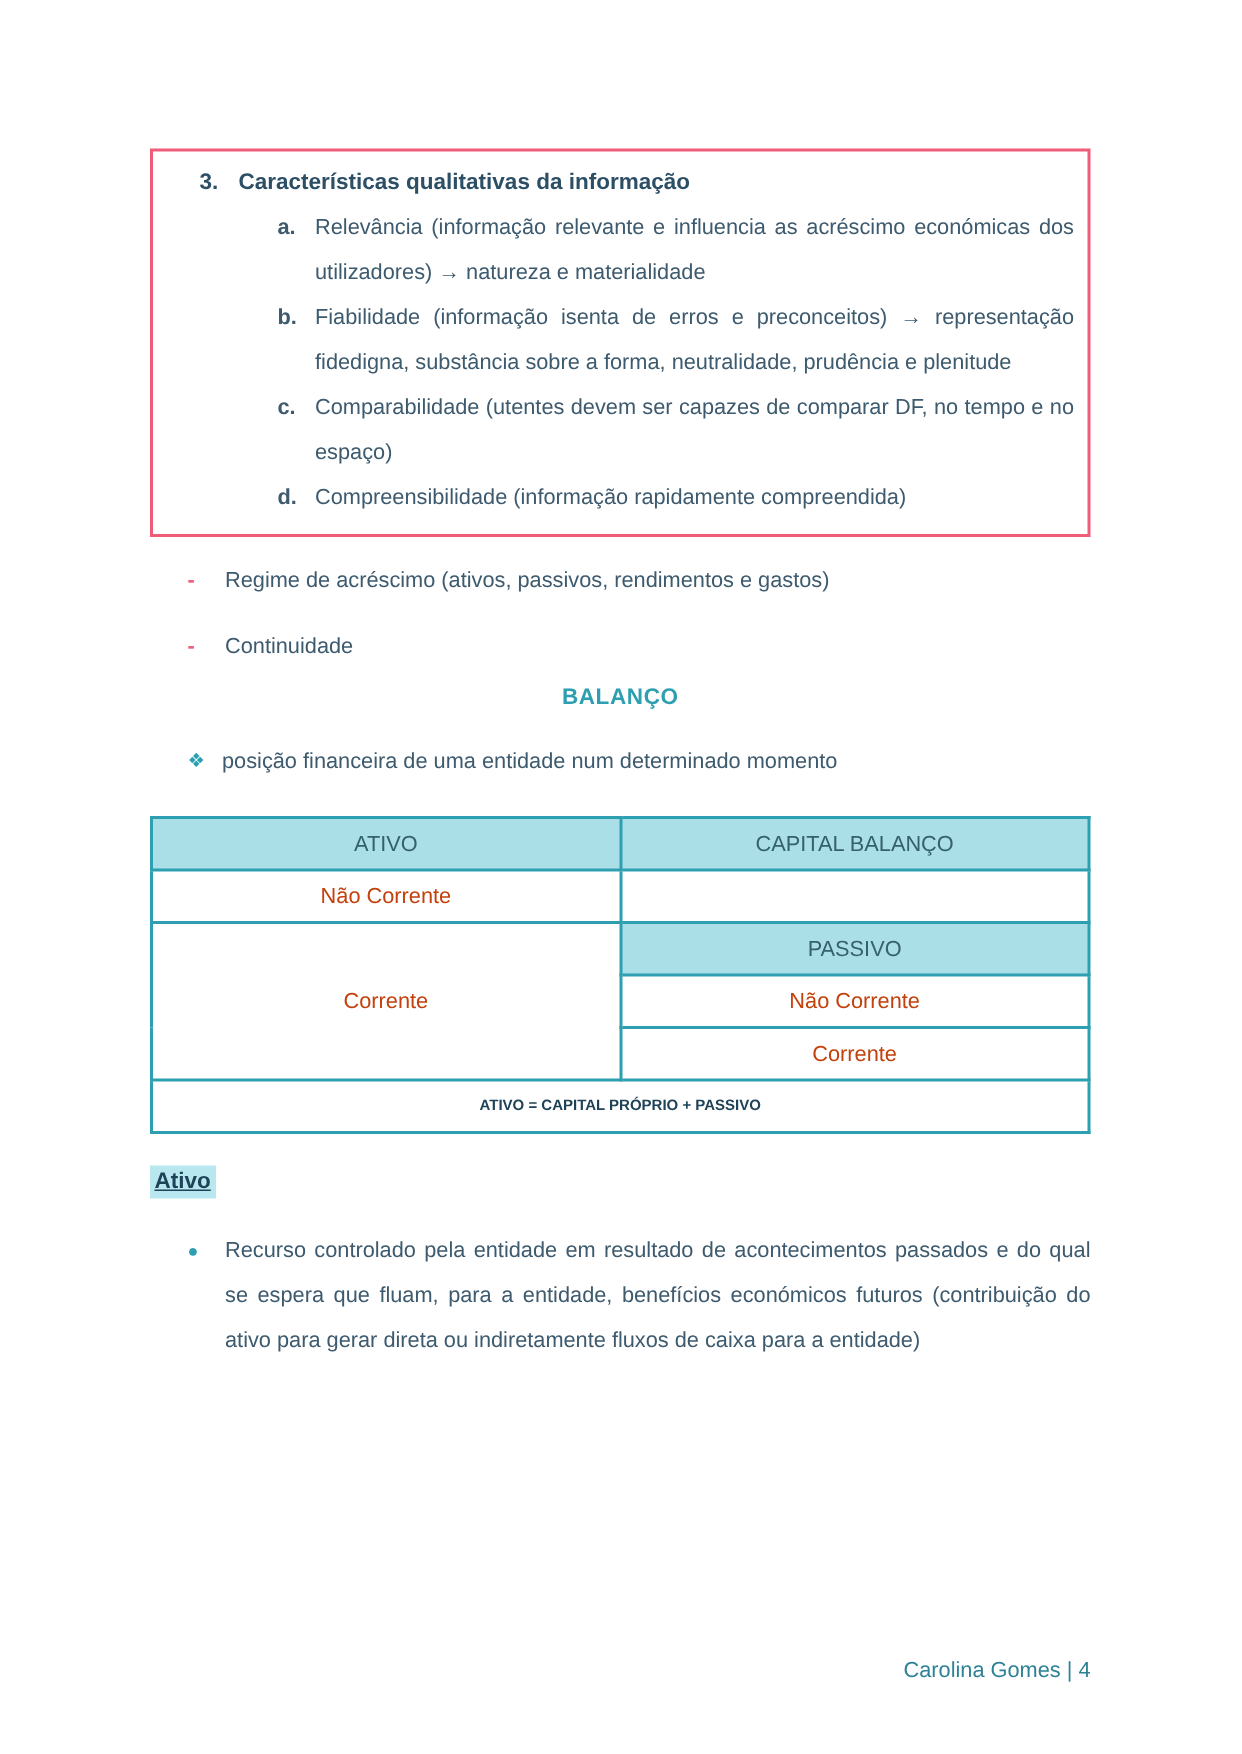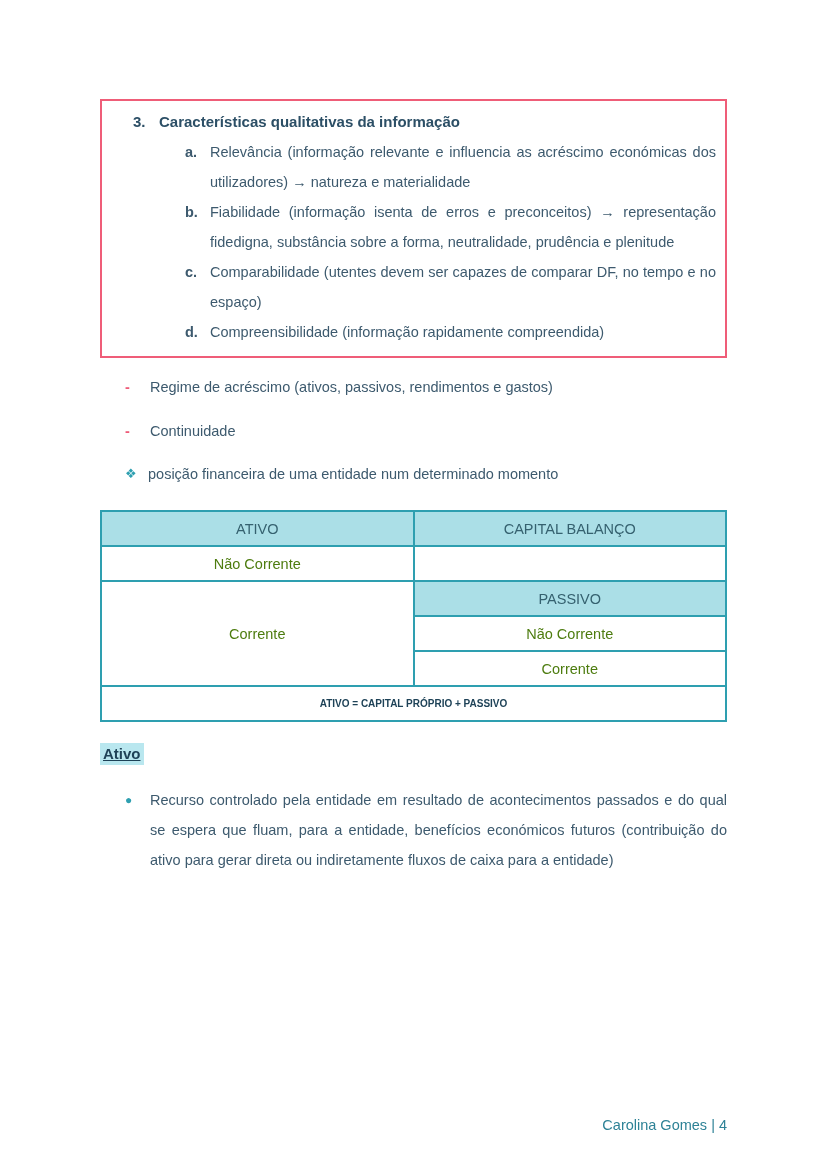--- a/index.html
+++ b/index.html
@@ -39,21 +39,21 @@
   .diamond-item .diamond { width:23px; flex-shrink:0; color:#2e9fb0; font-size:13px; font-family:"DejaVu Sans", sans-serif; }
 
   
   table.balance { width:100%; border-collapse:collapse; margin-top:21px; table-layout:fixed; }
   table.balance td {
     border:2px solid #2e9fb0;
     height:35px;
     text-align:center;
     vertical-align:middle;
     font-size:14.5px;
-    color:#4d7c0f;
+    color:#c2410c;
   }
   table.balance td.hdr { background:#abdfe7; color:#35616f; }
   table.balance td.equation { font-weight:bold; color:#1e4257; font-size:10px; }
 
   
   .hl-heading {
     display:inline-block;
     margin-top:21px;
     background:#b9e7ef;
     color:#1e4257;
@@ -63,21 +63,21 @@
     text-decoration:underline;
     padding:0 3px;
   }
 
   
   .bullet-item { display:flex; margin-left:25px; margin-top:20px; font-size:14.5px; line-height:30px; }
   .bullet-item .bullet { width:25px; flex-shrink:0; color:#2e9fb0; font-size:12px; }
   .bullet-item .text { flex:1; text-align:justify; }
 
   
-  .footer { position:absolute; right:101px; bottom:36px; color:#2e8296; font-size:14.5px; }
+  .footer { position:absolute; right:101px; bottom:47px; color:#2e8296; font-size:14.5px; }
 </style>
 </head>
 <body>
 
 <div class="page">
 
   <div class="qual-box">
     <div class="box-heading">
       <span class="num">3.</span>
       <span>Características qualitativas da informação</span>
@@ -109,20 +109,21 @@
   <div class="dash-item">
     <span class="dash">-</span>
     <span>Regime de acréscimo (ativos, passivos, rendimentos e gastos)</span>
   </div>
 
   <div class="dash-item">
     <span class="dash">-</span>
     <span>Continuidade</span>
   </div>
 
+  <div class="balanco-title">BALANÇO</div>
 
   <div class="diamond-item">
     <span class="diamond">❖</span>
     <span>posição financeira de uma entidade num determinado momento</span>
   </div>
 
   <table class="balance">
     <tbody>
         <tr>
       <td class="hdr">ATIVO</td>

